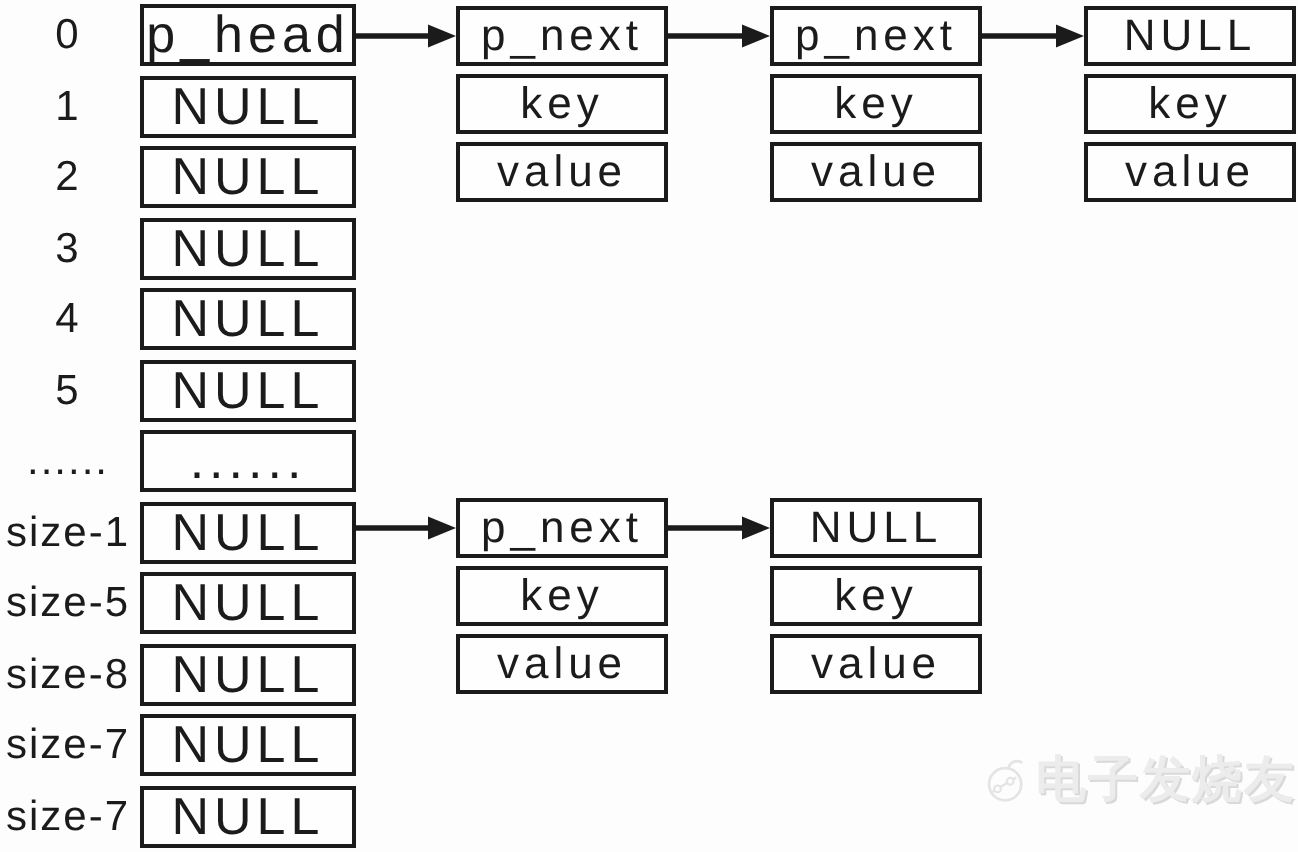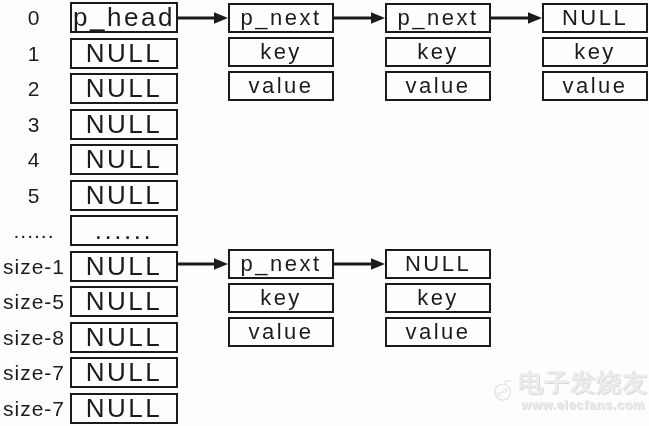--- a/index.html
+++ b/index.html
@@ -153,17 +153,16 @@
   <div class="watermark">
     <svg width="52" height="62" viewBox="0 0 52 62">
       <circle cx="25" cy="36" r="19" fill="none" stroke="#e4e4e4" stroke-width="3.2"></circle>
       <path d="M 29 17.5 C 30 10, 38 6.5, 44 10" fill="none" stroke="#e4e4e4" stroke-width="3.2" stroke-linecap="round"></path>
       <line x1="8" y1="46" x2="38" y2="28" stroke="#e4e4e4" stroke-width="2.6"></line>
       <circle cx="16" cy="41.5" r="4" fill="#fdfdfd" stroke="#e4e4e4" stroke-width="2.4"></circle>
       <circle cx="31" cy="32.5" r="4" fill="#fdfdfd" stroke="#e4e4e4" stroke-width="2.4"></circle>
     </svg>
     <div class="wm-text">
       <div class="wm-brand">电子发烧友</div>
-      <div class="wm-url">www.elecfans.com</div>
     </div>
   </div>
 
 </div>
 
 </body></html>

